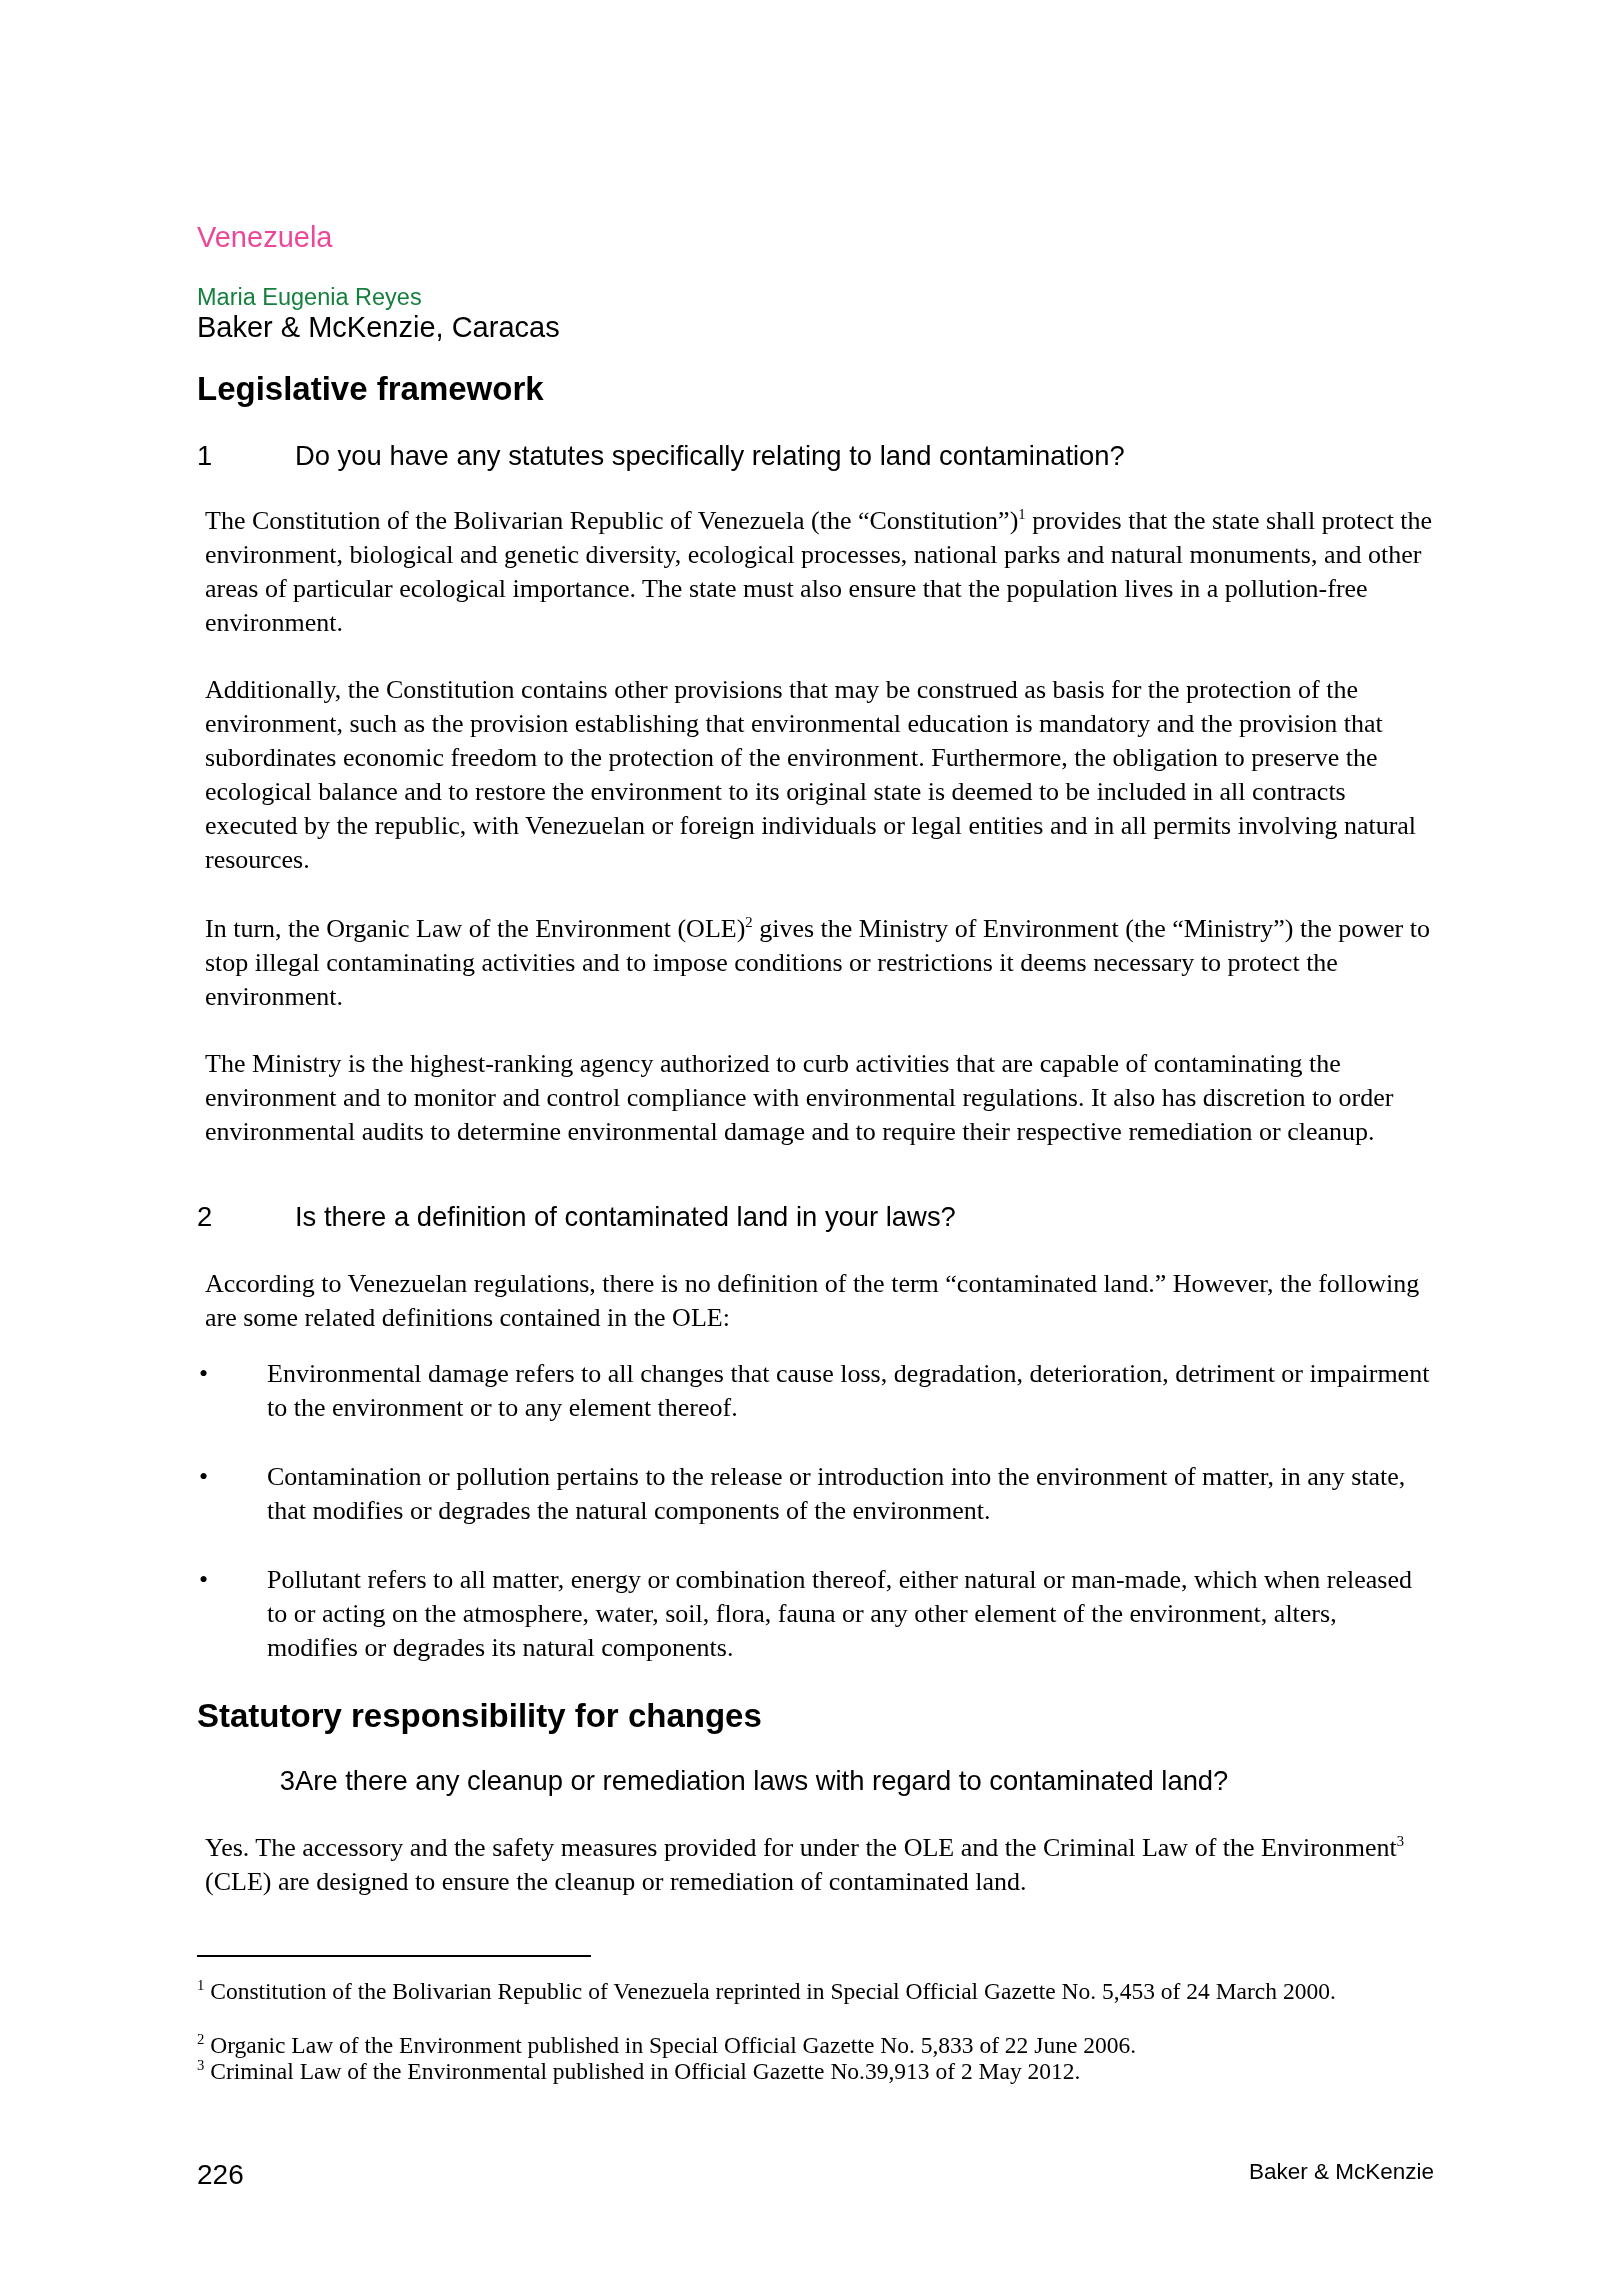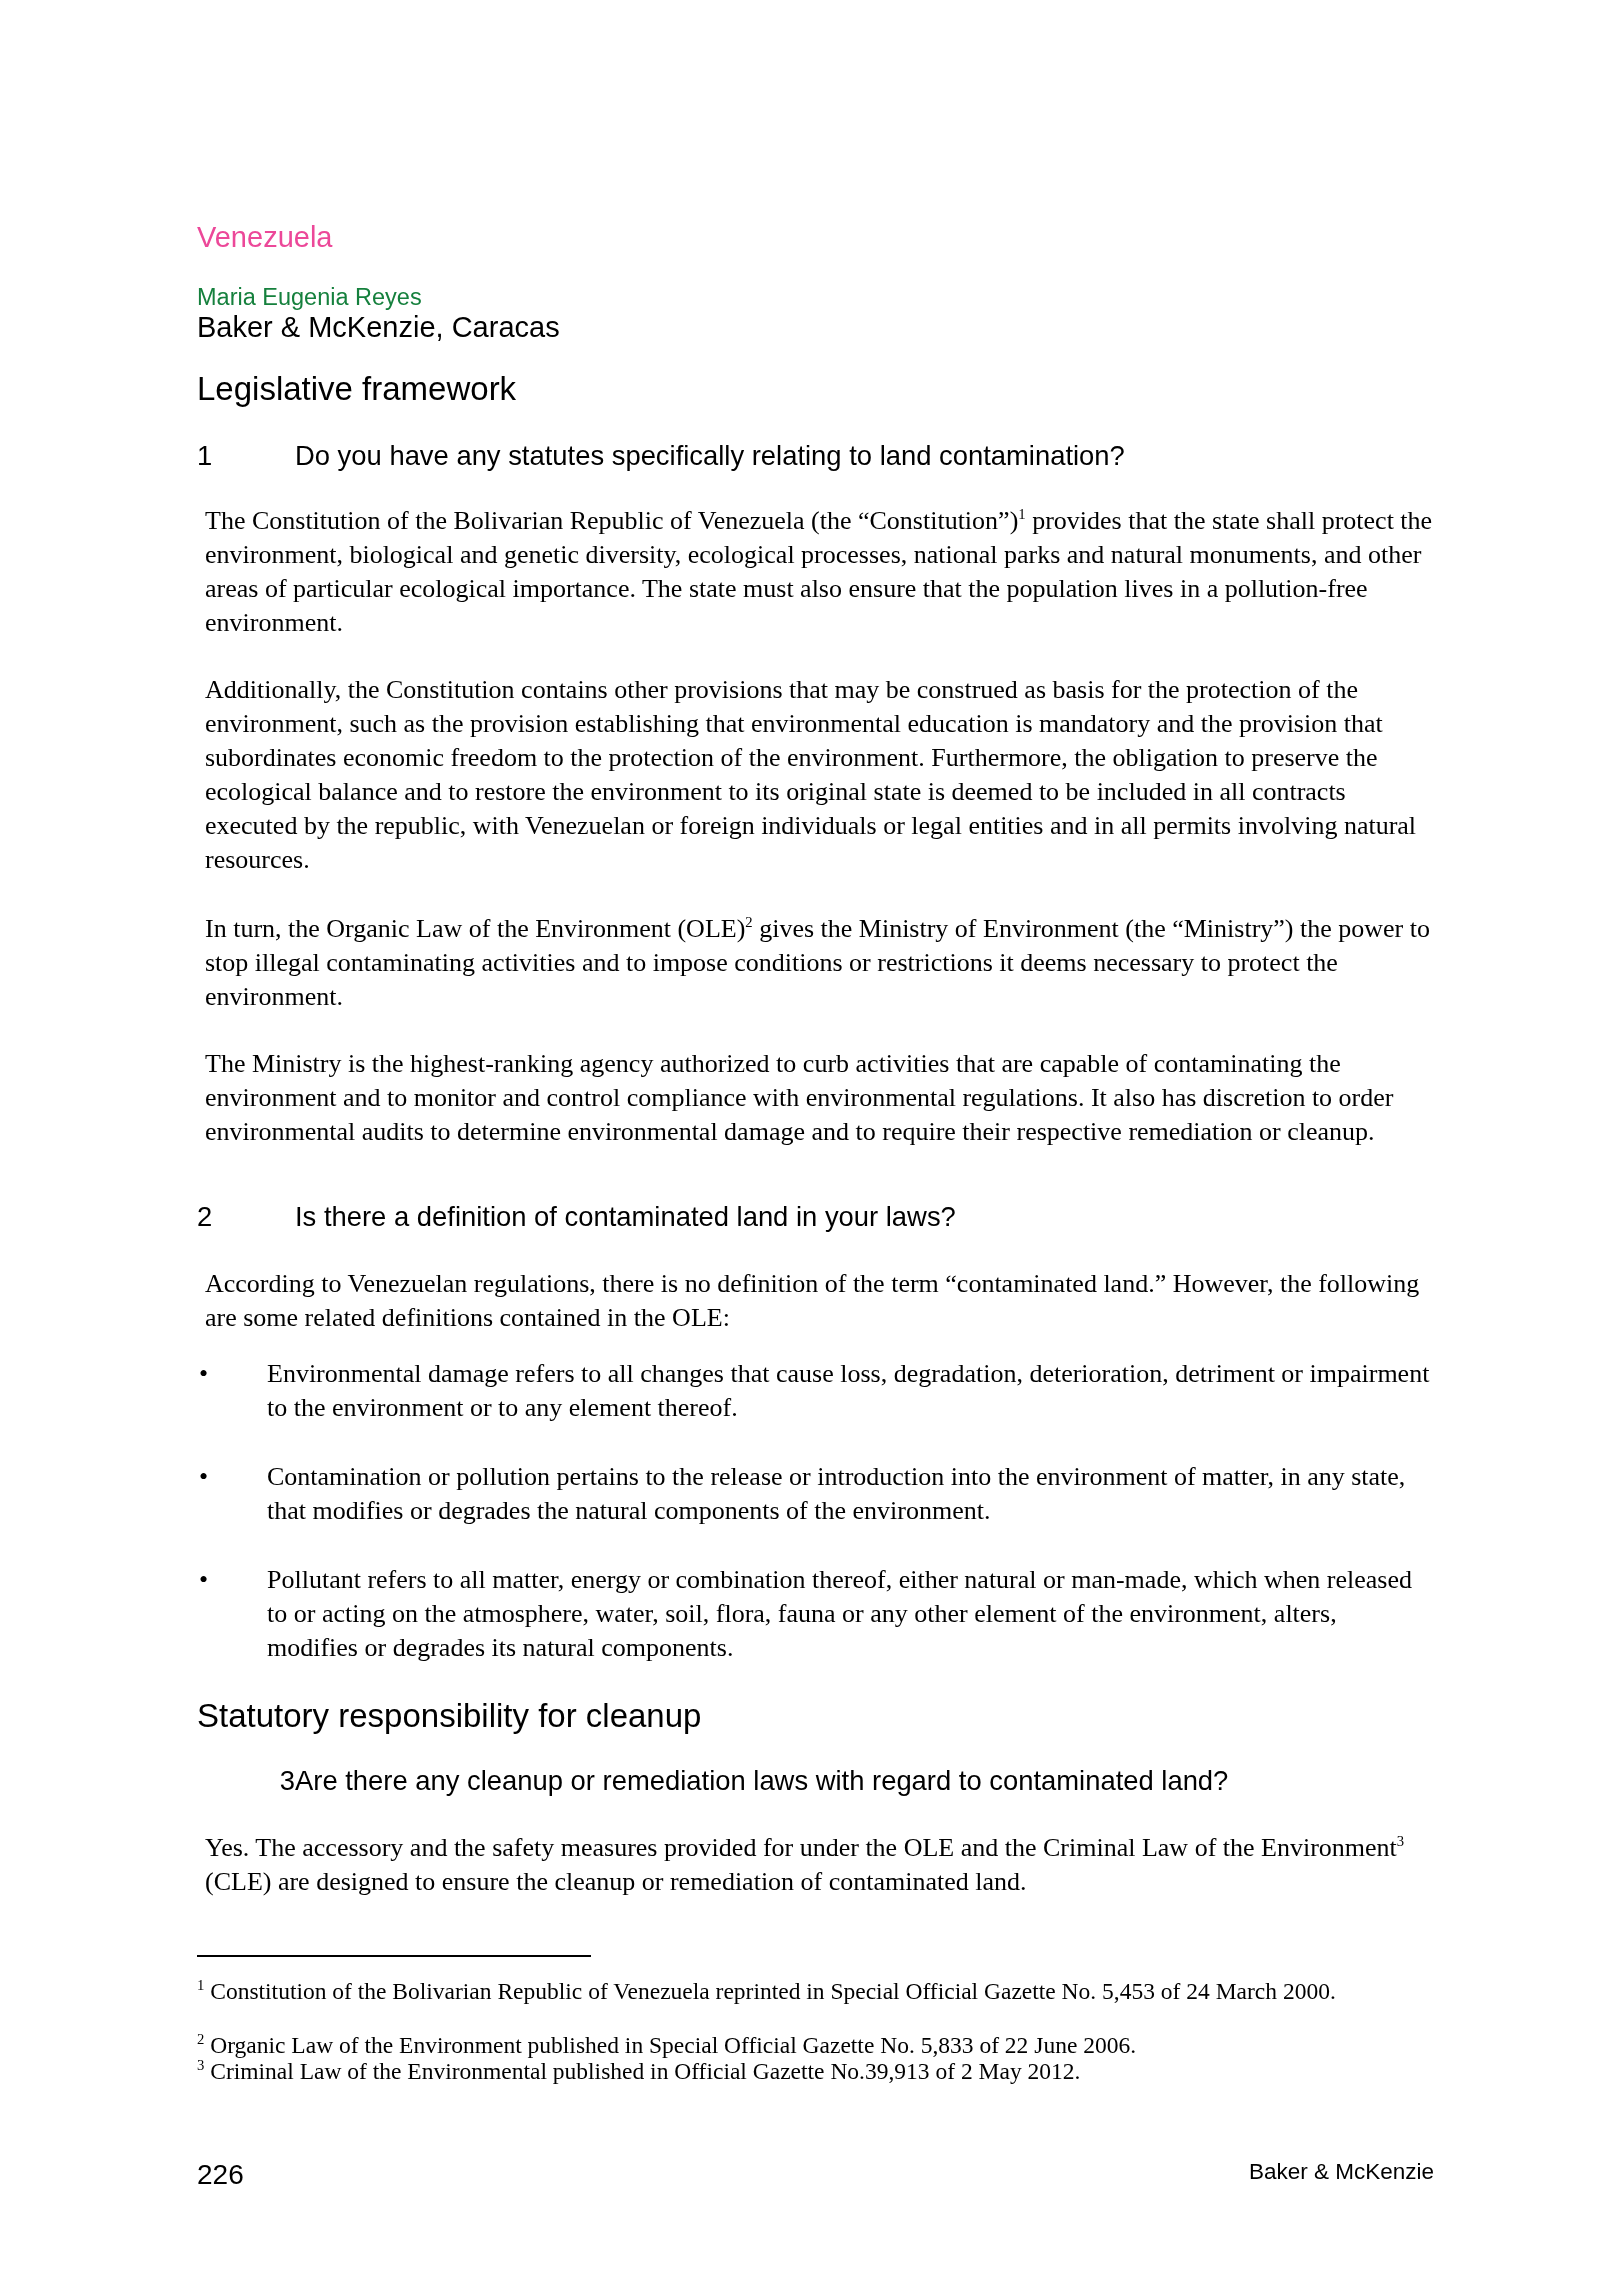--- a/index.html
+++ b/index.html
@@ -46,21 +46,21 @@
       top: 314px;
       font-family: "Liberation Sans", sans-serif;
       font-size: 29px;
       color: #000;
       line-height: 27.4px;
     }
     .h2 {
       position: absolute;
       left: 0;
       font-family: "Liberation Sans", sans-serif;
-      font-weight: normal;
+      font-weight: bold;
       font-size: 33px;
       line-height: 39px;
       margin: 0;
     }
     .q {
       position: absolute;
       left: 0;
       font-family: "Liberation Sans", sans-serif;
       font-size: 27.4px;
       line-height: 33px;
@@ -174,21 +174,21 @@
   <div class="bullet" style="top:1460px;">
     <span class="dot">•</span>
     <span class="btext">Contamination or pollution pertains to the release or introduction into the environment of matter, in any state, that modifies or degrades the natural components of the environment.</span>
   </div>
 
   <div class="bullet" style="top:1563px;">
     <span class="dot">•</span>
     <span class="btext">Pollutant refers to all matter, energy or combination thereof, either natural or man-made, which when released to or acting on the atmosphere, water, soil, flora, fauna or any other element of the environment, alters, modifies or degrades its natural components.</span>
   </div>
 
-  <h2 class="h2" style="top:1696px;">Statutory responsibility for cleanup</h2>
+  <h2 class="h2" style="top:1696px;">Statutory responsibility for changes</h2>
 
   <div class="q" style="top:1764px;text-align:right;">
     <span class="num">3</span><span>Are there any cleanup or remediation laws with regard to contaminated land?</span>
   </div>
 
   <p class="p" style="top:1823px;">
     <span>Yes. The accessory and the safety measures provided for under the OLE and the Criminal Law of the Environment</span><sup>3</sup><span> (CLE) are designed to ensure the cleanup or remediation of contaminated land.</span>
   </p>
 
   <div class="fn-rule"></div>

